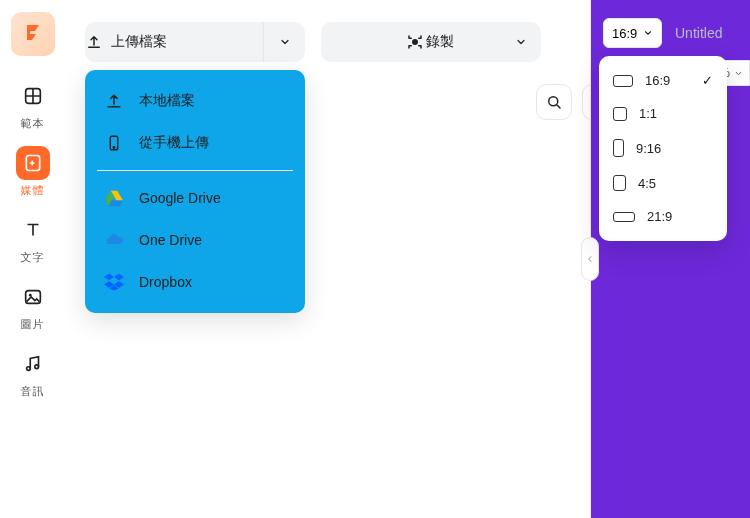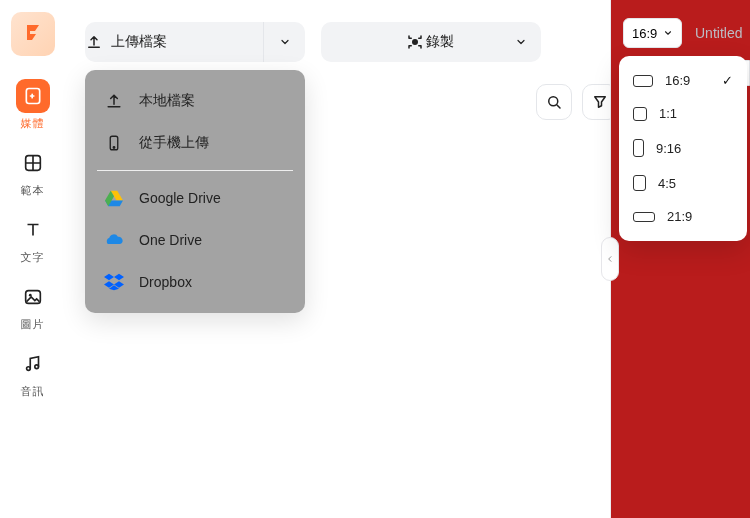--- a/index.html
+++ b/index.html
@@ -20,62 +20,62 @@
   .pill-btn { height:40px; background:#f2f3f5; border-radius:10px; display:flex; align-items:center; color:#222; font-size:14px; }
   .upload-group { width:220px; position:relative; }
   .upload-main { flex:1; display:flex; align-items:center; gap:8px; height:100%; cursor:pointer; }
   .upload-caret { width:42px; height:100%; display:flex; align-items:center; justify-content:center; border-left:1px solid #e4e6ea; cursor:pointer; }
   .record-group { width:220px; justify-content:space-between; padding:0 14px; cursor:pointer; }
   .record-main { display:flex; align-items:flex-end; gap:2px; }
 
   .icon-btns { position:absolute; right:132px; top:84px; display:flex; gap:10px; }
   .round-btn { width:36px; height:36px; border-radius:10px; border:1px solid #e4e6ea; background:#fff; display:flex; align-items:center; justify-content:center; cursor:pointer; color:#222; }
 
-  .dropdown { position:absolute; left:20px; top:70px; width:220px; background:#a3a3a3; border-radius:10px; box-shadow:0 8px 26px rgba(0,0,0,0.12); padding:10px 0; }
+  .dropdown { position:absolute; left:20px; top:70px; width:220px; background:#0ea5e9; border-radius:10px; box-shadow:0 8px 26px rgba(0,0,0,0.12); padding:10px 0; }
   .drop-item { display:flex; align-items:center; gap:14px; padding:10px 18px; font-size:14px; color:#222; cursor:pointer; }
   .drop-sep { height:1px; background:#eee; margin:6px 12px; }
   .drop-icon { width:22px; height:22px; display:flex; align-items:center; justify-content:center; }
 
-  .right-panel { position:absolute; right:0; top:0; width:140px; height:100%; background:#b91c1c; border-left:1px solid #ececf0; }
+  .right-panel { position:absolute; right:0; top:0; width:160px; height:100%; background:#6d28d9; border-left:1px solid #ececf0; }
   .edge-handle { position:absolute; left:-10px; top:50%; transform:translateY(-50%); width:18px; height:44px; background:#fff; border:1px solid #e6e6ea; border-radius:9px; display:flex; align-items:center; justify-content:center; color:#999; font-size:11px; cursor:pointer;}
   .aspect-trigger { position:absolute; left:12px; top:18px; height:30px; padding:0 8px; display:flex; align-items:center; gap:6px; font-size:13px; background:#fff; border-radius:6px; border:1px solid #e4e6ea; cursor:pointer; }
   .title-input { position:absolute; left:84px; top:18px; height:30px; display:flex; align-items:center; font-size:14px; color:#bcbcc4;justify-content:center; }
   .pct-chip { position:absolute; right:0; top:60px; height:26px; padding:0 6px 0 10px; background:#fff; border:1px solid #e4e6ea; border-radius:6px 0 0 6px; display:flex; align-items:center; font-size:12px; gap:4px; color:#444; cursor:pointer;}
   .aspect-menu { position:absolute; left:8px; top:56px; width:128px; background:#fff; border-radius:10px; box-shadow:0 10px 28px rgba(0,0,0,0.14); padding:8px 0; }
   .aspect-row { display:flex; align-items:center; gap:12px; padding:9px 14px; font-size:13px; color:#222; cursor:pointer; }
   .aspect-row .check { margin-left:auto; color:#111; }
   .ratio-shape { border:1.5px solid #333; border-radius:3px; }
 </style>
 </head>
 <body>
 
 <div class="sidebar">
   <div class="logo">
     <svg width="24" height="24" viewBox="0 0 24 24">
         <path d="M6 3h12l-4 6h-5v3h6l-4 6H6z" fill="#ff6a2b"></path>
       </svg>
   </div>
 
+  <div class="nav-item">
+    <div class="nav-icon-wrap">
+      <svg width="22" height="22" viewBox="0 0 24 24" fill="none" stroke="currentColor" stroke-width="1.8">
+          <rect x="4" y="4" width="16" height="16" rx="3"></rect>
+          <path d="M4 12h16M12 4v16"></path>
+        </svg>
+    </div>
+    <span class="nav-label">範本</span>
+  </div>
+
   <div class="nav-item active">
     <div class="nav-icon-wrap">
       <svg width="20" height="20" viewBox="0 0 24 24" fill="currentColor">
           <path d="M4 6a3 3 0 0 1 3-3h10a3 3 0 0 1 3 3v12a3 3 0 0 1-3 3H7a3 3 0 0 1-3-3V6zm7 4v4m-2-2h4" stroke="#fff" stroke-width="2" stroke-linecap="round" fill="#ff6a2b"></path>
         </svg>
     </div>
     <span class="nav-label">媒體</span>
-  </div>
-
-  <div class="nav-item">
-    <div class="nav-icon-wrap">
-      <svg width="22" height="22" viewBox="0 0 24 24" fill="none" stroke="currentColor" stroke-width="1.8">
-          <rect x="4" y="4" width="16" height="16" rx="3"></rect>
-          <path d="M4 12h16M12 4v16"></path>
-        </svg>
-    </div>
-    <span class="nav-label">範本</span>
   </div>
 
   <div class="nav-item">
     <div class="nav-icon-wrap">
       <svg width="22" height="22" viewBox="0 0 24 24" fill="none" stroke="currentColor" stroke-width="1.8">
           <path d="M6 6h12M12 6v12"></path>
         </svg>
     </div>
     <span class="nav-label">文字</span>
   </div>

